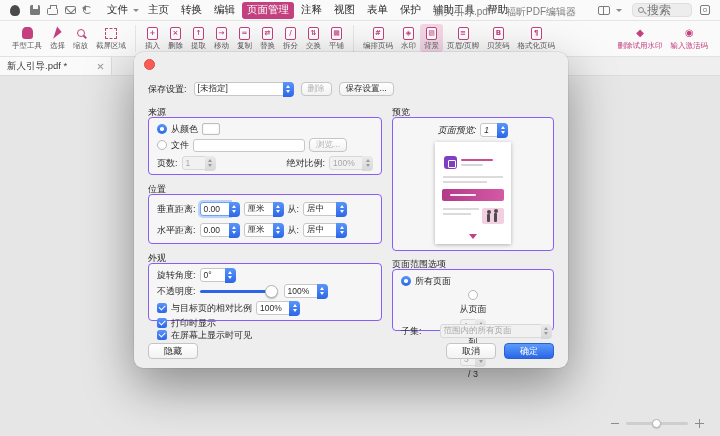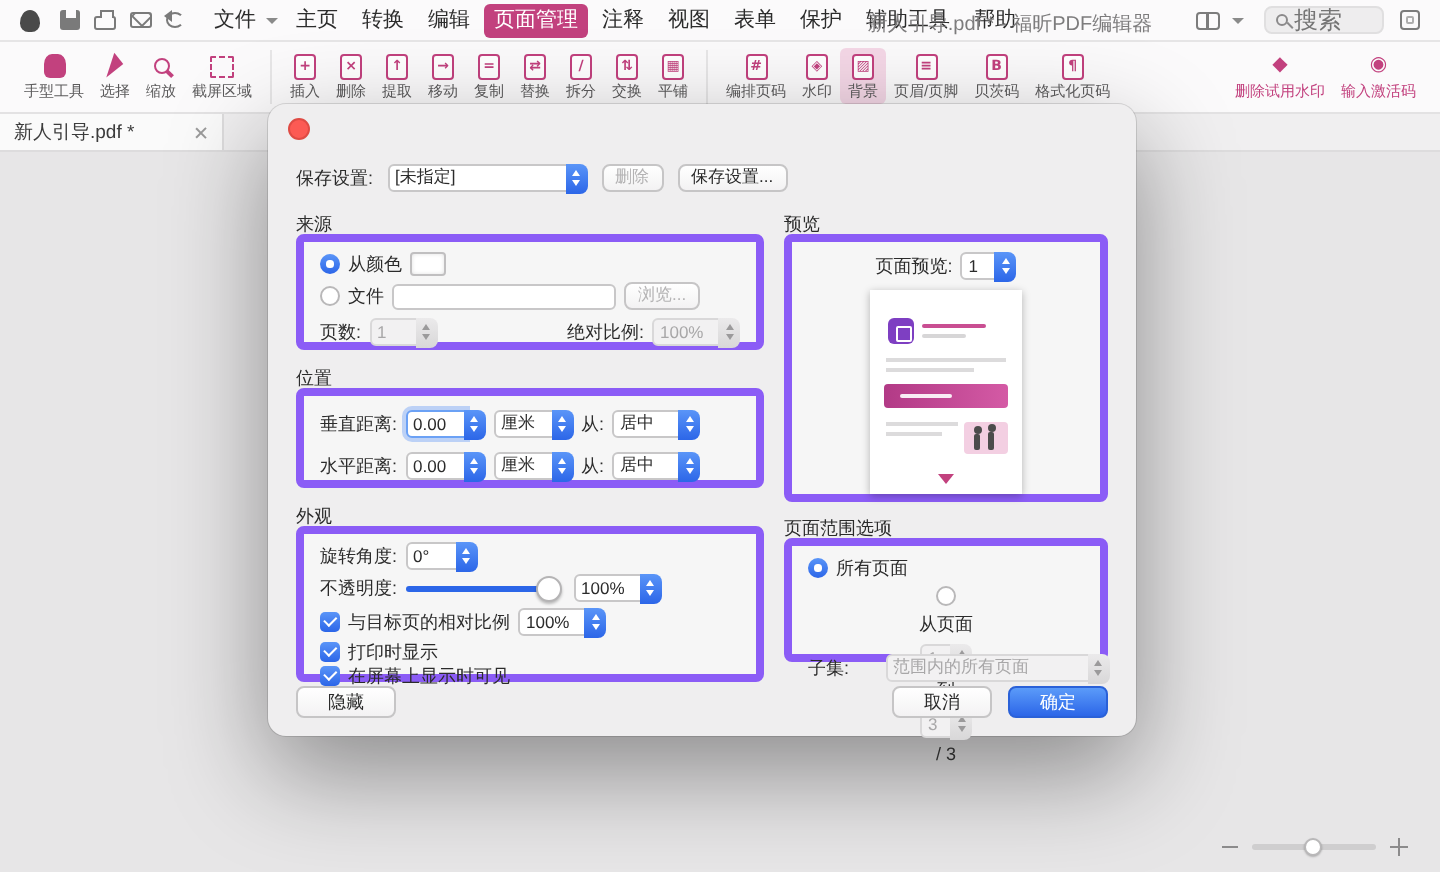--- a/index.html
+++ b/index.html
@@ -81,21 +81,21 @@
 
   
   .dialog { position:absolute; left:134px; top:52px; width:434px; height:316px; background:#efeeef;
     border-radius:9px; box-shadow:0 18px 50px rgba(0,0,0,.40), 0 0 0 .5px rgba(0,0,0,.12);
     font-size:9px; color:#2b2b2b; z-index:10; }
   .dlg-close { position:absolute; left:10px; top:7px; width:11px; height:11px; border-radius:50%;
     background:#fc5a54; border:.5px solid #df4b44; }
   .dlg-title { position:absolute; top:6px; left:0; right:0; text-align:center; font-size:10.5px; font-weight:bold; color:#353535; }
   .abs { position:absolute; }
   .lbl { font-size:9px; color:#2b2b2b; white-space:nowrap; }
-  .gbox { position:absolute; background:rgba(255,255,255,.45); border:4px solid #8b5cf6; border-radius:4px; }
+  .gbox { position:absolute; background:rgba(255,255,255,.45); border:1px solid #8b5cf6; border-radius:4px; }
   .r { position:absolute; left:8px; right:8px; display:flex; align-items:center; gap:4px; height:14px; }
 
   .ctrl { display:inline-flex; align-items:center; height:14px; flex:none; }
   .fld { flex:1; height:14px; background:#fff; border:1px solid #c8c7c8; border-radius:3px 0 0 3px;
     display:flex; align-items:center; padding:0 3px; font-size:8.5px; overflow:hidden; white-space:nowrap; }
   .cap { width:11px; height:15px; margin-left:-1px; border-radius:0 4px 4px 0;
     background:linear-gradient(#5a95f8,#2c66e8); display:flex; flex-direction:column; align-items:center;
     justify-content:center; gap:1.5px; flex:none; }
   .tu { width:0; height:0; border-left:2.5px solid transparent; border-right:2.5px solid transparent; border-bottom:3px solid #fff; }
   .td { width:0; height:0; border-left:2.5px solid transparent; border-right:2.5px solid transparent; border-top:3px solid #fff; }
@@ -467,21 +467,21 @@
         <span class="fld">居中</span>
         <span class="cap">
             <i class="tu"></i>
             <i class="td"></i>
           </span>
       </span>
     </div>
   </div>
 
   <span class="lbl abs" style="left:14px; top:200px;">外观</span>
-  <div class="gbox" style="left:14px; top:211px; width:234px; height:78px;">
+  <div class="gbox" style="left:14px; top:211px; width:234px; height:58px;">
     <div class="r" style="top:4px;">
       <span class="lbl">旋转角度:</span>
       <span class="ctrl" style="width:36px;">
         <span class="fld">0°</span>
         <span class="cap">
             <i class="tu"></i>
             <i class="td"></i>
           </span>
       </span>
     </div>
@@ -511,21 +511,21 @@
       <span class="cb"></span>
       <span class="lbl">打印时显示</span>
     </div>
     <div class="r" style="top:64px;">
       <span class="cb"></span>
       <span class="lbl">在屏幕上显示时可见</span>
     </div>
   </div>
 
   <span class="lbl abs" style="left:258px; top:54px;">预览</span>
-  <div class="gbox" style="left:258px; top:65px; width:162px; height:134px;">
+  <div class="gbox" style="left:258px; top:65px; width:162px; height:134px;font-style:italic;">
     <div class="r" style="top:5px; justify-content:center;">
       <span class="lbl">页面预览:</span>
       <span class="ctrl" style="width:28px;">
         <span class="fld">1</span>
         <span class="cap">
             <i class="tu"></i>
             <i class="td"></i>
           </span>
       </span>
     </div>

